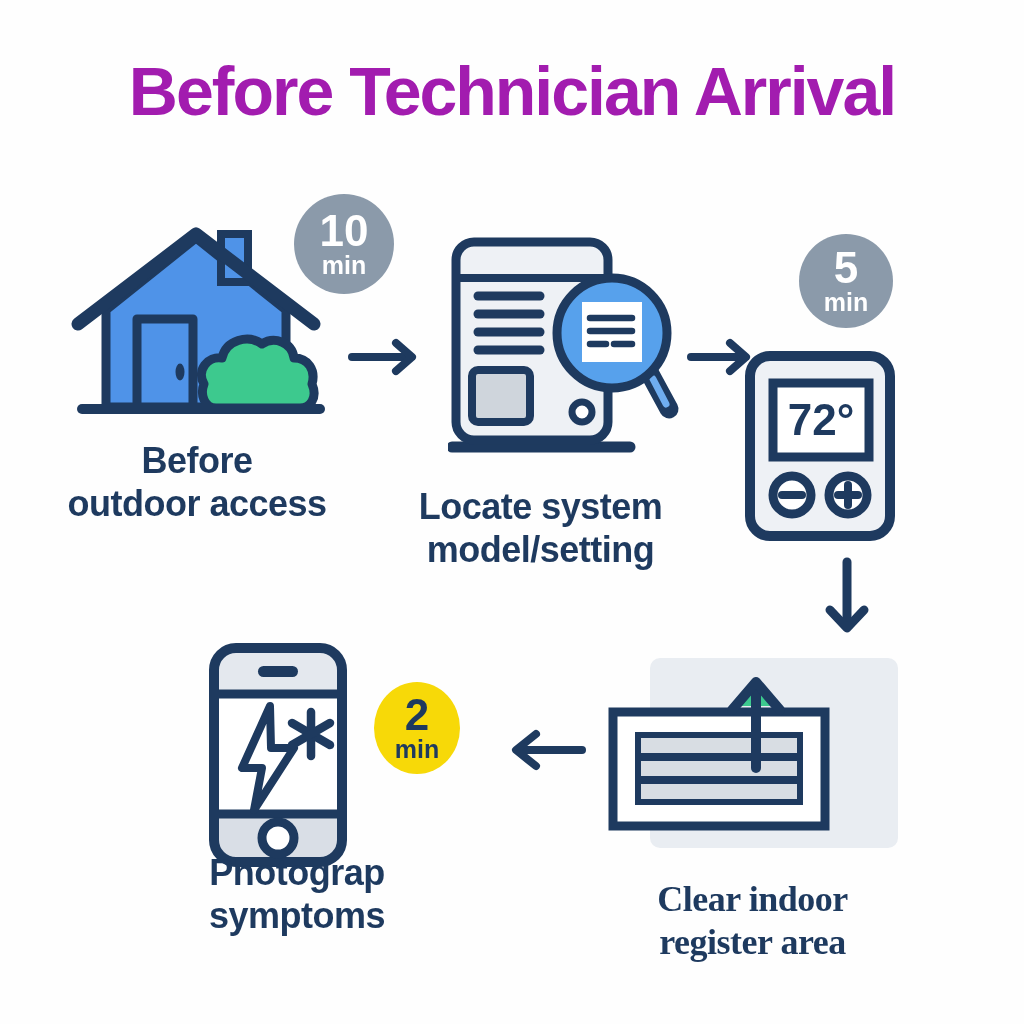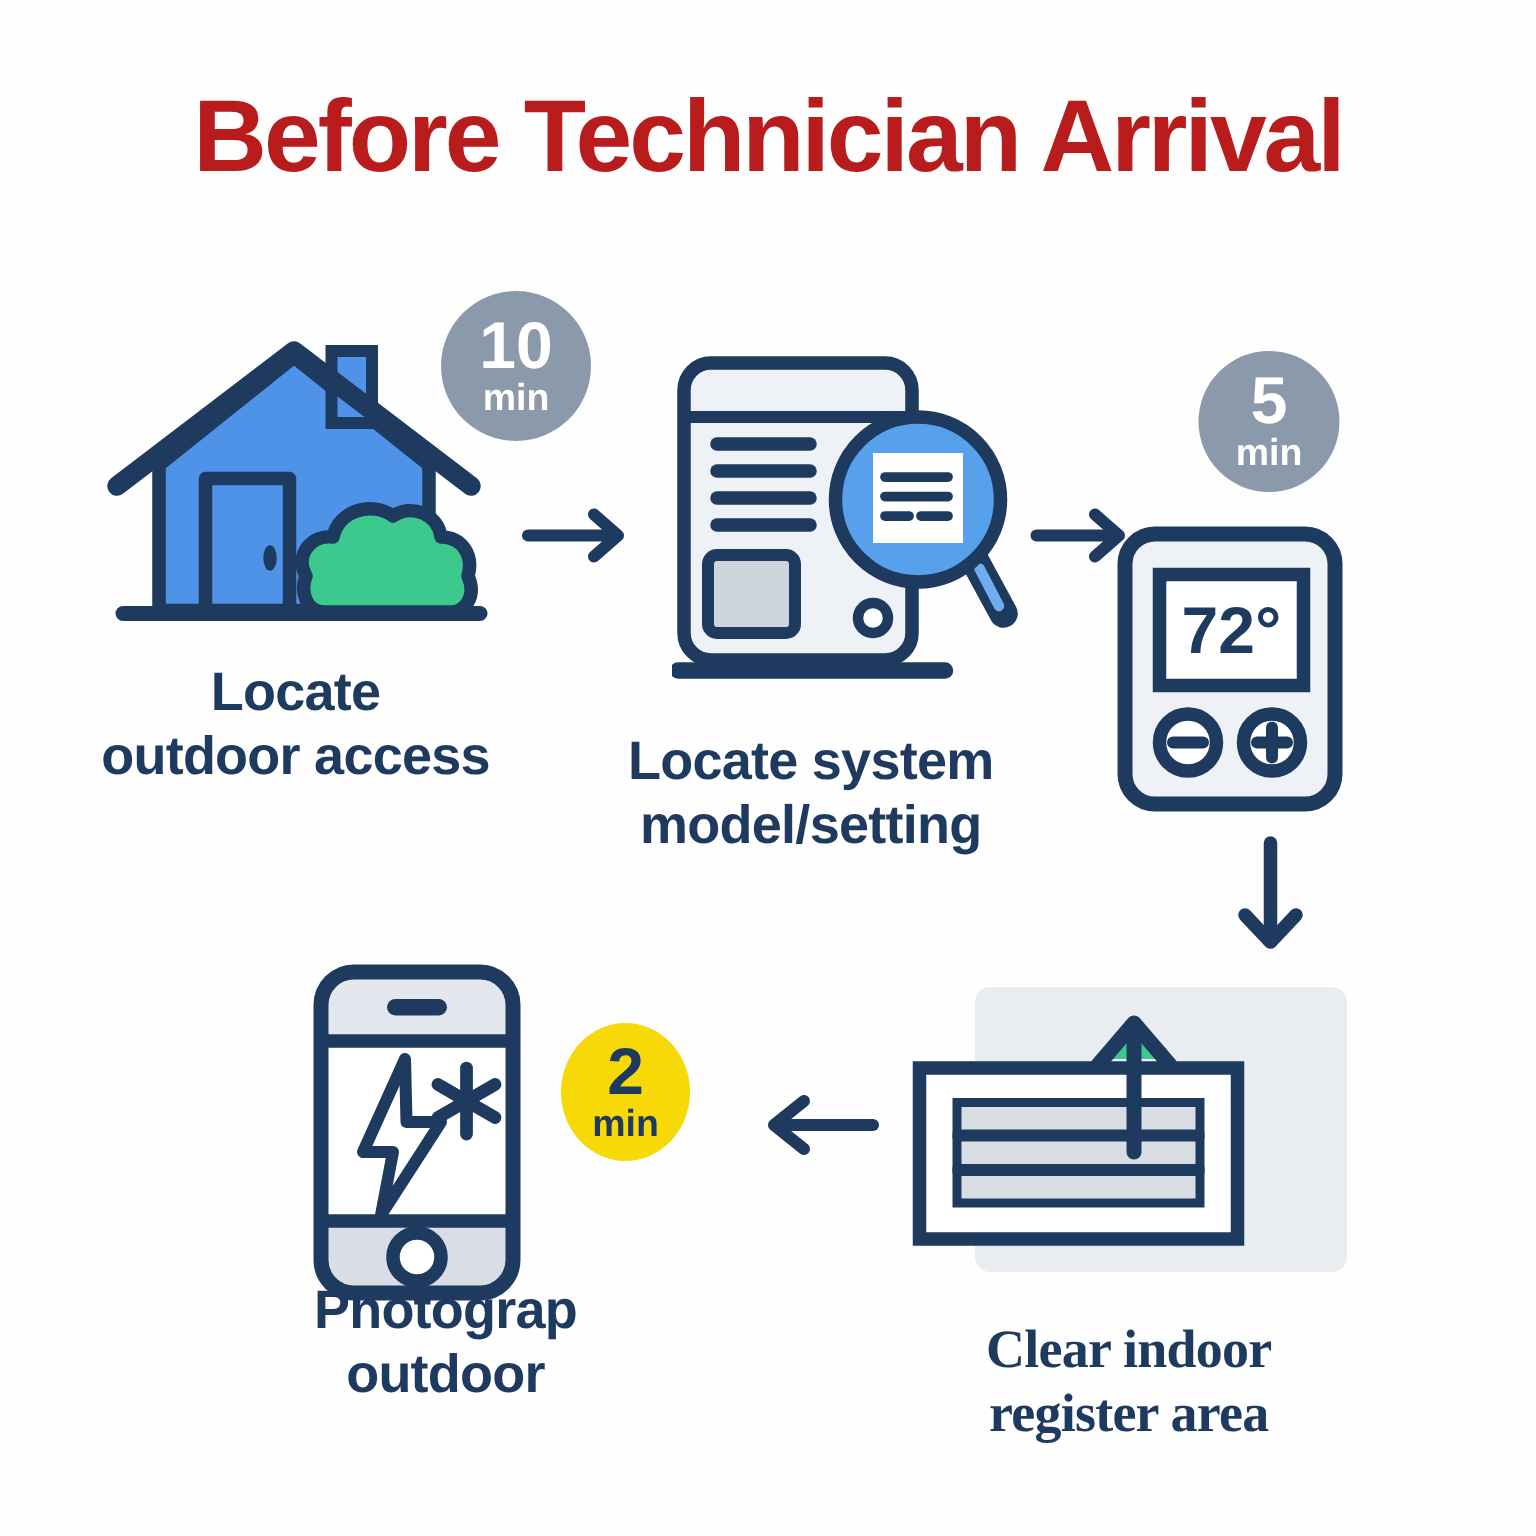--- a/index.html
+++ b/index.html
@@ -3,21 +3,21 @@
 <meta charset="utf-8">
 <style>
   html,body{margin:0;padding:0;background:#ffffff;}
   *{box-sizing:border-box;}
   .canvas{
     position:relative;width:1024px;height:1024px;background:#fefefe;
     font-family:"Liberation Sans",sans-serif;overflow:hidden;
   }
   .title{
     position:absolute;top:52px;left:0;width:1024px;text-align:center;
-    font-size:68px;font-weight:bold;letter-spacing:-2px;color:#b91c1c;
+    font-size:68px;font-weight:bold;letter-spacing:-2px;color:#a21caf;
   }
   .icon-wrap{position:absolute;}
   .badge{
     position:absolute;border-radius:50%;display:flex;flex-direction:column;
     align-items:center;justify-content:center;text-align:center;line-height:1;
   }
   .badge.gray{background:#8b9aaa;color:#ffffff;}
   .badge.yellow{background:#f7d908;color:#1e3a5f;}
   .badge .val{font-size:44px;font-weight:bold;line-height:0.95;}
   .badge .unit{font-size:25px;font-weight:bold;margin-top:2px;}
@@ -148,32 +148,32 @@
       <rect x="50" y="24" width="40" height="11" rx="5.5" fill="#1e3a5f"></rect>
       <path d="M62,64 L34,126 L54,126 L46,168 L86,106 L63,106 Z" fill="#ffffff" stroke="#1e3a5f" stroke-width="8" stroke-linejoin="round"></path>
       <line x1="103" y1="70" x2="103" y2="114" stroke="#1e3a5f" stroke-width="8.5" stroke-linecap="round"></line>
       <line x1="84" y1="81" x2="122" y2="103" stroke="#1e3a5f" stroke-width="8.5" stroke-linecap="round"></line>
       <line x1="122" y1="81" x2="84" y2="103" stroke="#1e3a5f" stroke-width="8.5" stroke-linecap="round"></line>
       <circle cx="70" cy="196" r="16" fill="#ffffff" stroke="#1e3a5f" stroke-width="9"></circle>
     </svg>
   </div>
 
   <div class="step-label" style="left:37px;top:440px;width:320px;">
-    <div>Locate</div>
+    <div>Before</div>
     <div>outdoor access</div>
   </div>
 
   <div class="step-label" style="left:388px;top:486px;width:305px;">
     <div>Locate system</div>
     <div>model/setting</div>
   </div>
 
   <div class="step-label" style="left:620px;top:878px;width:265px;font-family:Liberation Serif, serif;">
     <div>Clear indoor</div>
     <div>register area</div>
   </div>
 
   <div class="step-label" style="left:166px;top:852px;width:262px;">
     <div>Photograp</div>
-    <div>outdoor</div>
+    <div>symptoms</div>
   </div>
 
 </div>
 
 </body></html>

